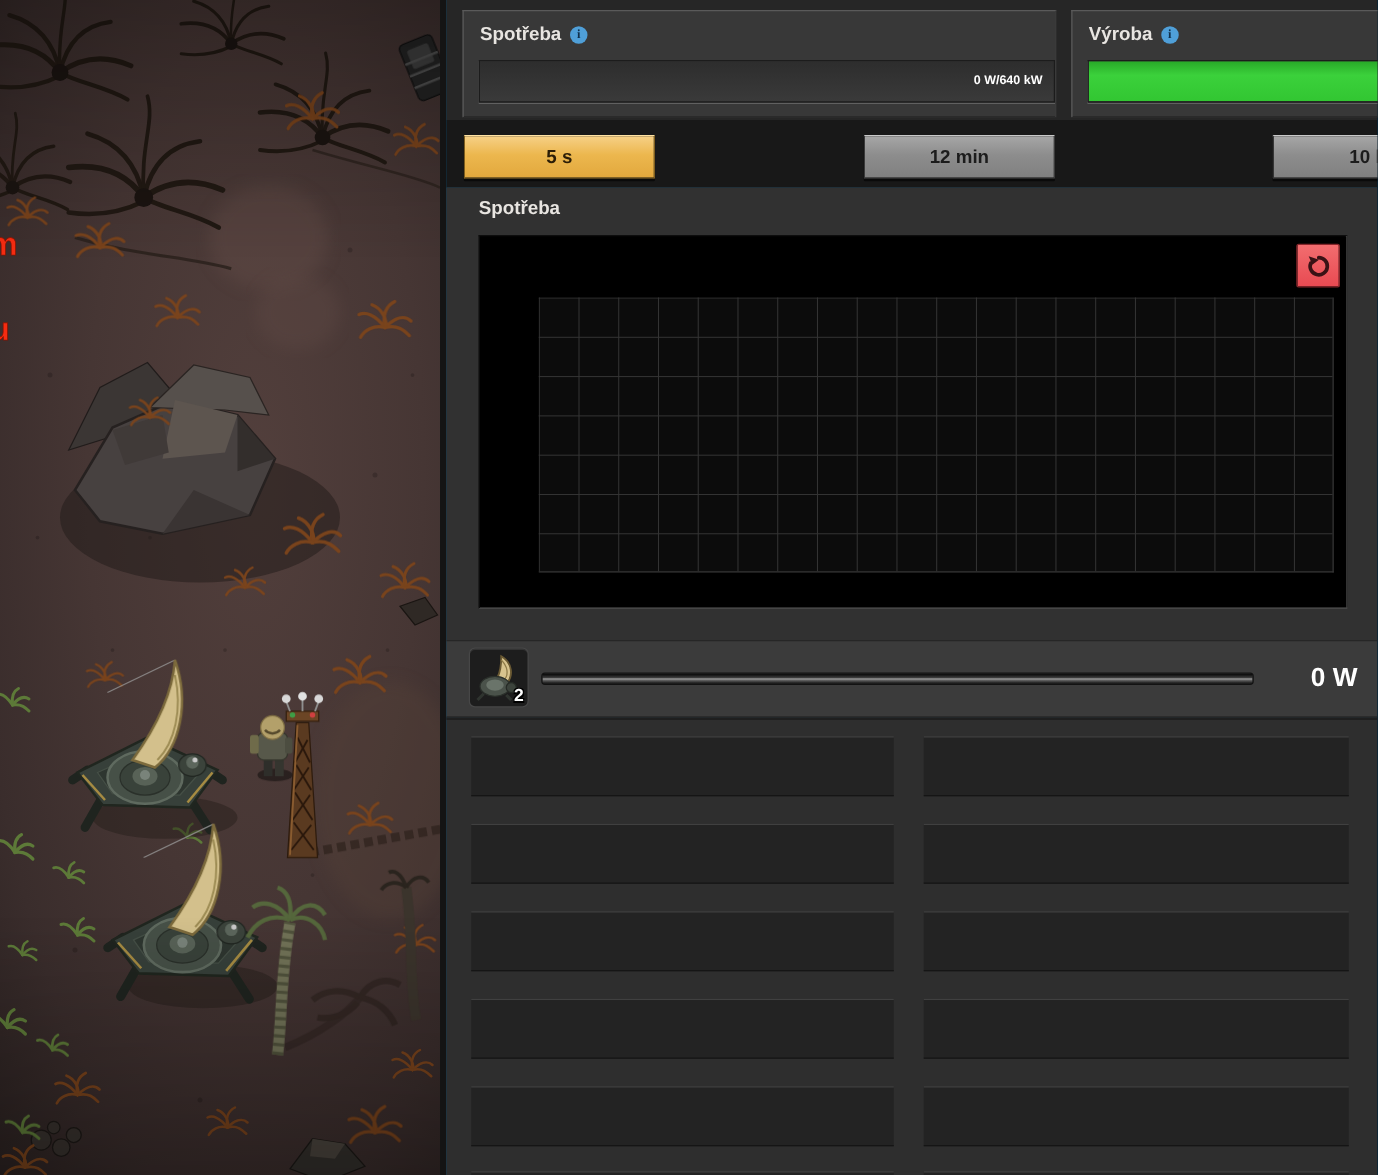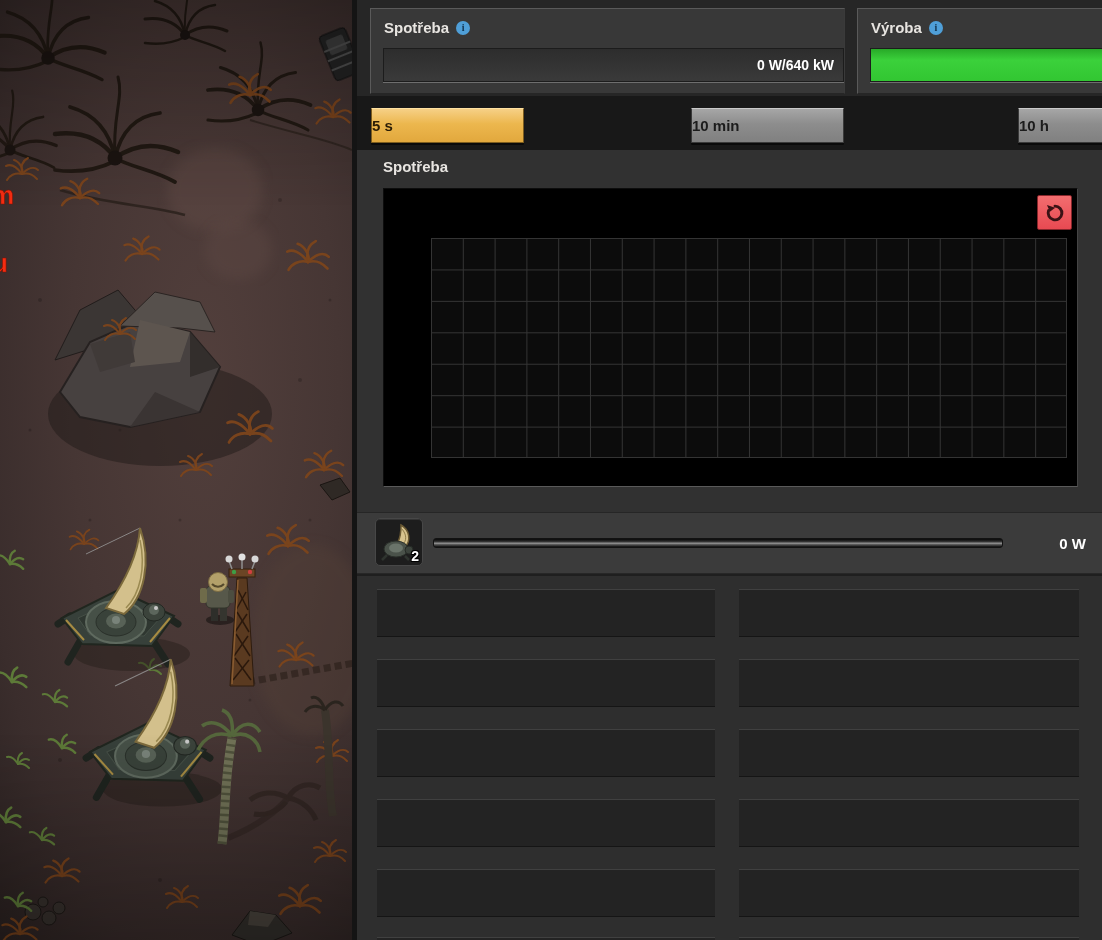--- a/index.html
+++ b/index.html
@@ -24,28 +24,28 @@
   .stat-box.production{left:500px;width:380px;}
   .stat-label-row{position:absolute;left:13px;top:10px;display:flex;align-items:center;gap:7px;
                   font-size:15px;font-weight:700;color:#e8e5e1;}
   .info-icon{width:14px;height:14px;border-radius:50%;background:#4f9fd8;color:#10304b;
              font:700 10px/14px "Liberation Serif",serif;text-align:center;display:inline-block;}
   .meter{position:absolute;left:12px;top:39px;height:34px;box-sizing:border-box;
          background:linear-gradient(#2d2d2d,#3a3a3a);border:1px solid #1c1c1c;
          box-shadow:0 1px 0 #6e6e6e;}
   .stat-box.consumption .meter{width:461px;}
   .stat-box.production .meter{width:500px;padding:0;background:linear-gradient(#28a928 0%,#3bd13b 35%,#32c632 100%);}
-  .meter-text{position:absolute;right:9px;top:0;line-height:32px;font-size:14px;font-weight:700;color:#fff;}
+  .meter-text{position:absolute;right:9px;top:0;line-height:32px;font-size:10px;font-weight:700;color:#fff;}
 
   
   .time-area{top:96px;height:54px;background:#181818;}
   .time-btn{position:absolute;top:12px;width:153px;height:35px;box-sizing:border-box;cursor:pointer;
             background:linear-gradient(#a6a6a6,#8d8d8d 45%,#808080);
             border:1px solid #3a3a3a;border-top-color:#c9c9c9;border-radius:1px;
-            font:700 15px/33px "Liberation Sans",sans-serif;text-align:left;color:#1c1c1c;
+            font:700 15px/33px "Liberation Sans",sans-serif;text-align:center;color:#1c1c1c;
             box-shadow:0 2px 0 rgba(0,0,0,.55);padding:0;}
   .time-btn.selected{background:linear-gradient(#f7d librar,#e9b34c);background:linear-gradient(#f6d086,#ecb74e 45%,#e2a83d);
             border-color:#7d5d1e;border-top-color:#ffe2a2;color:#2b1d06;}
 
   
   .graph-area{top:150px;height:362px;background:#313131;}
   .graph-title{position:absolute;left:26px;top:8px;font-size:15px;font-weight:700;color:#e8e5e1;}
   .graph-box{position:absolute;left:26px;top:38px;width:695px;height:299px;box-sizing:border-box;
              background:#000;border:1px solid #0d0d0d;border-bottom-color:#5a5a5a;border-right-color:#454545;}
   .graph-grid{position:absolute;left:47px;top:49px;width:636px;height:220px;background-color:#0c0c0c;
@@ -61,21 +61,21 @@
   .item-area{top:512px;height:62px;background:#3b3b3b;border-top:1px solid #262626;border-bottom:1px solid #272727;box-sizing:border-box;}
   .item-btn{position:absolute;left:18px;top:5px;width:48px;height:48px;box-sizing:border-box;cursor:pointer;
             background:#1d1d1d;border:1px solid #474747;border-radius:5px;padding:0;
             box-shadow:inset 0 1px 0 #333;}
   .item-count{position:absolute;right:3px;bottom:1px;font:700 14px "Liberation Sans",sans-serif;color:#fff;
               text-shadow:-1px -1px 0 #000,1px -1px 0 #000,-1px 1px 0 #000,1px 1px 0 #000;}
   .mini-bar{position:absolute;left:76px;top:25px;width:570px;height:10px;border-radius:3px;
             background:linear-gradient(#101010 10%,#3c3c3c 38%,#9c9c9c 52%,#5f5f5f 66%,#181818 95%);
             border:1px solid #121212;box-sizing:border-box;}
   .watt{position:absolute;right:16px;top:0;height:100%;display:flex;align-items:center;
-        font-size:15px;font-weight:700;color:#fff;}
+        font-size:21px;font-weight:700;color:#fff;}
 
   
   .slots-area{top:574px;bottom:0;background:#2e2e2e;border-top:2px solid #1f1f1f;box-sizing:border-box;overflow:hidden;}
   .slot{position:absolute;height:48px;box-sizing:border-box;background:#232323;
         border-top:1px solid #404040;border-bottom:1px solid #151515;}
 </style>
 </head>
 <body>
 
 <div class="screen">
@@ -334,21 +334,21 @@
         <div class="stat-label-row">
           <span>Výroba</span>
           <span class="info-icon">i</span>
         </div>
         <div class="meter"></div>
       </div>
     </div>
 
     <div class="time-area" id="time-area">
         <button class="time-btn selected" style="left: 14px;">5 s</button>
-        <button class="time-btn" style="left: 334px;">10 min</button>
+        <button class="time-btn" style="left: 334px;">12 min</button>
         <button class="time-btn" style="left: 661px;">10 h</button>
       </div>
 
     <div class="graph-area">
       <div class="graph-title">Spotřeba</div>
       <div class="graph-box">
         <div class="graph-grid"></div>
         <button class="reset-btn">
           <span style="display:flex">
             <svg width="22" height="22" viewBox="0 0 24 24">

